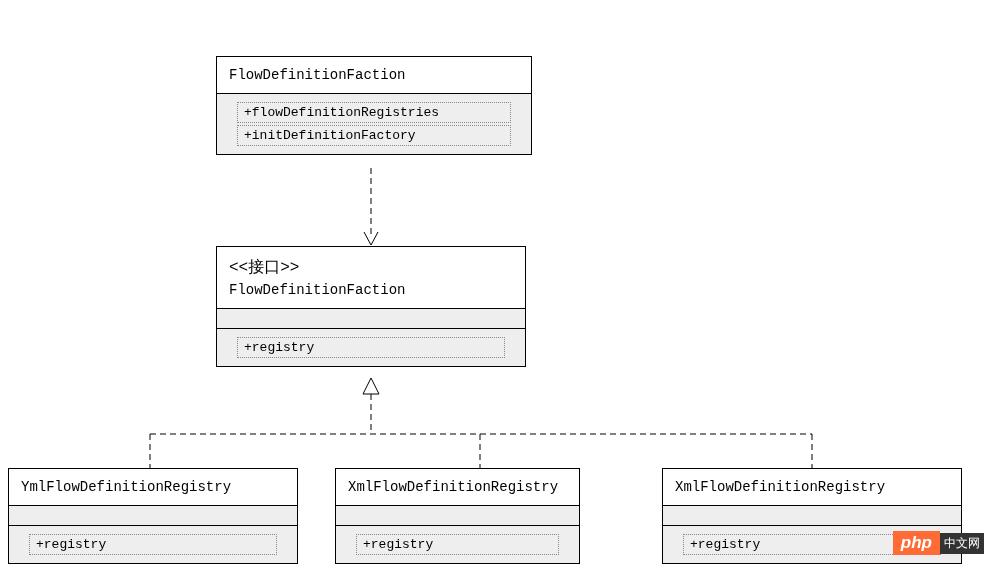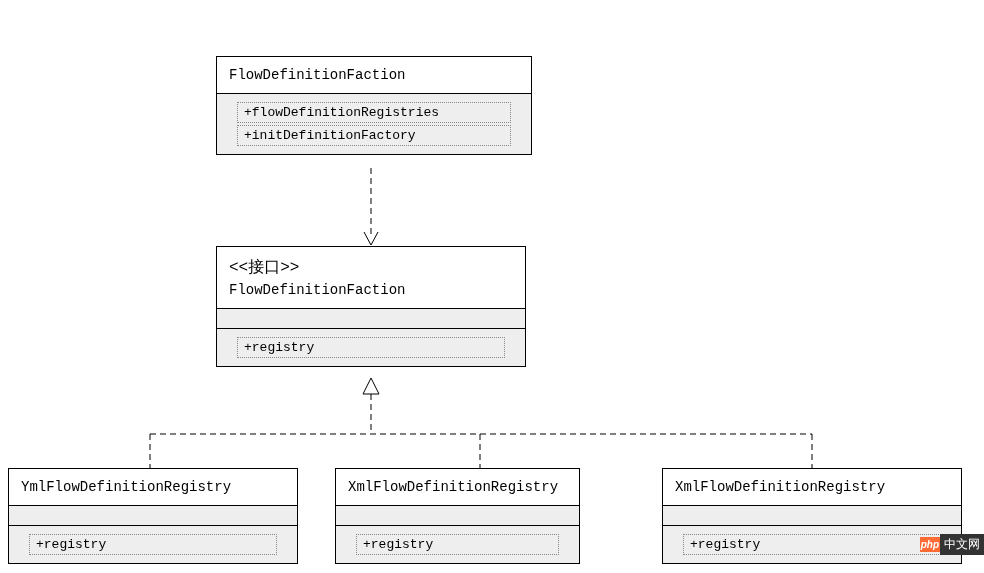--- a/index.html
+++ b/index.html
@@ -65,22 +65,22 @@
       bottom: 18px;
       display: flex;
       align-items: center;
     }
     .watermark-php {
       background: #ff6b35;
       color: #fff;
       font-family: Arial, sans-serif;
       font-style: italic;
       font-weight: bold;
-      font-size: 10px;
-      padding: 2px 1px;
+      font-size: 17px;
+      padding: 2px 8px;
     }
     .watermark-cn {
       background: #333;
       color: #fff;
       font-size: 12px;
       padding: 2px 4px;
     }
   </style>
 </head>
 <body>

